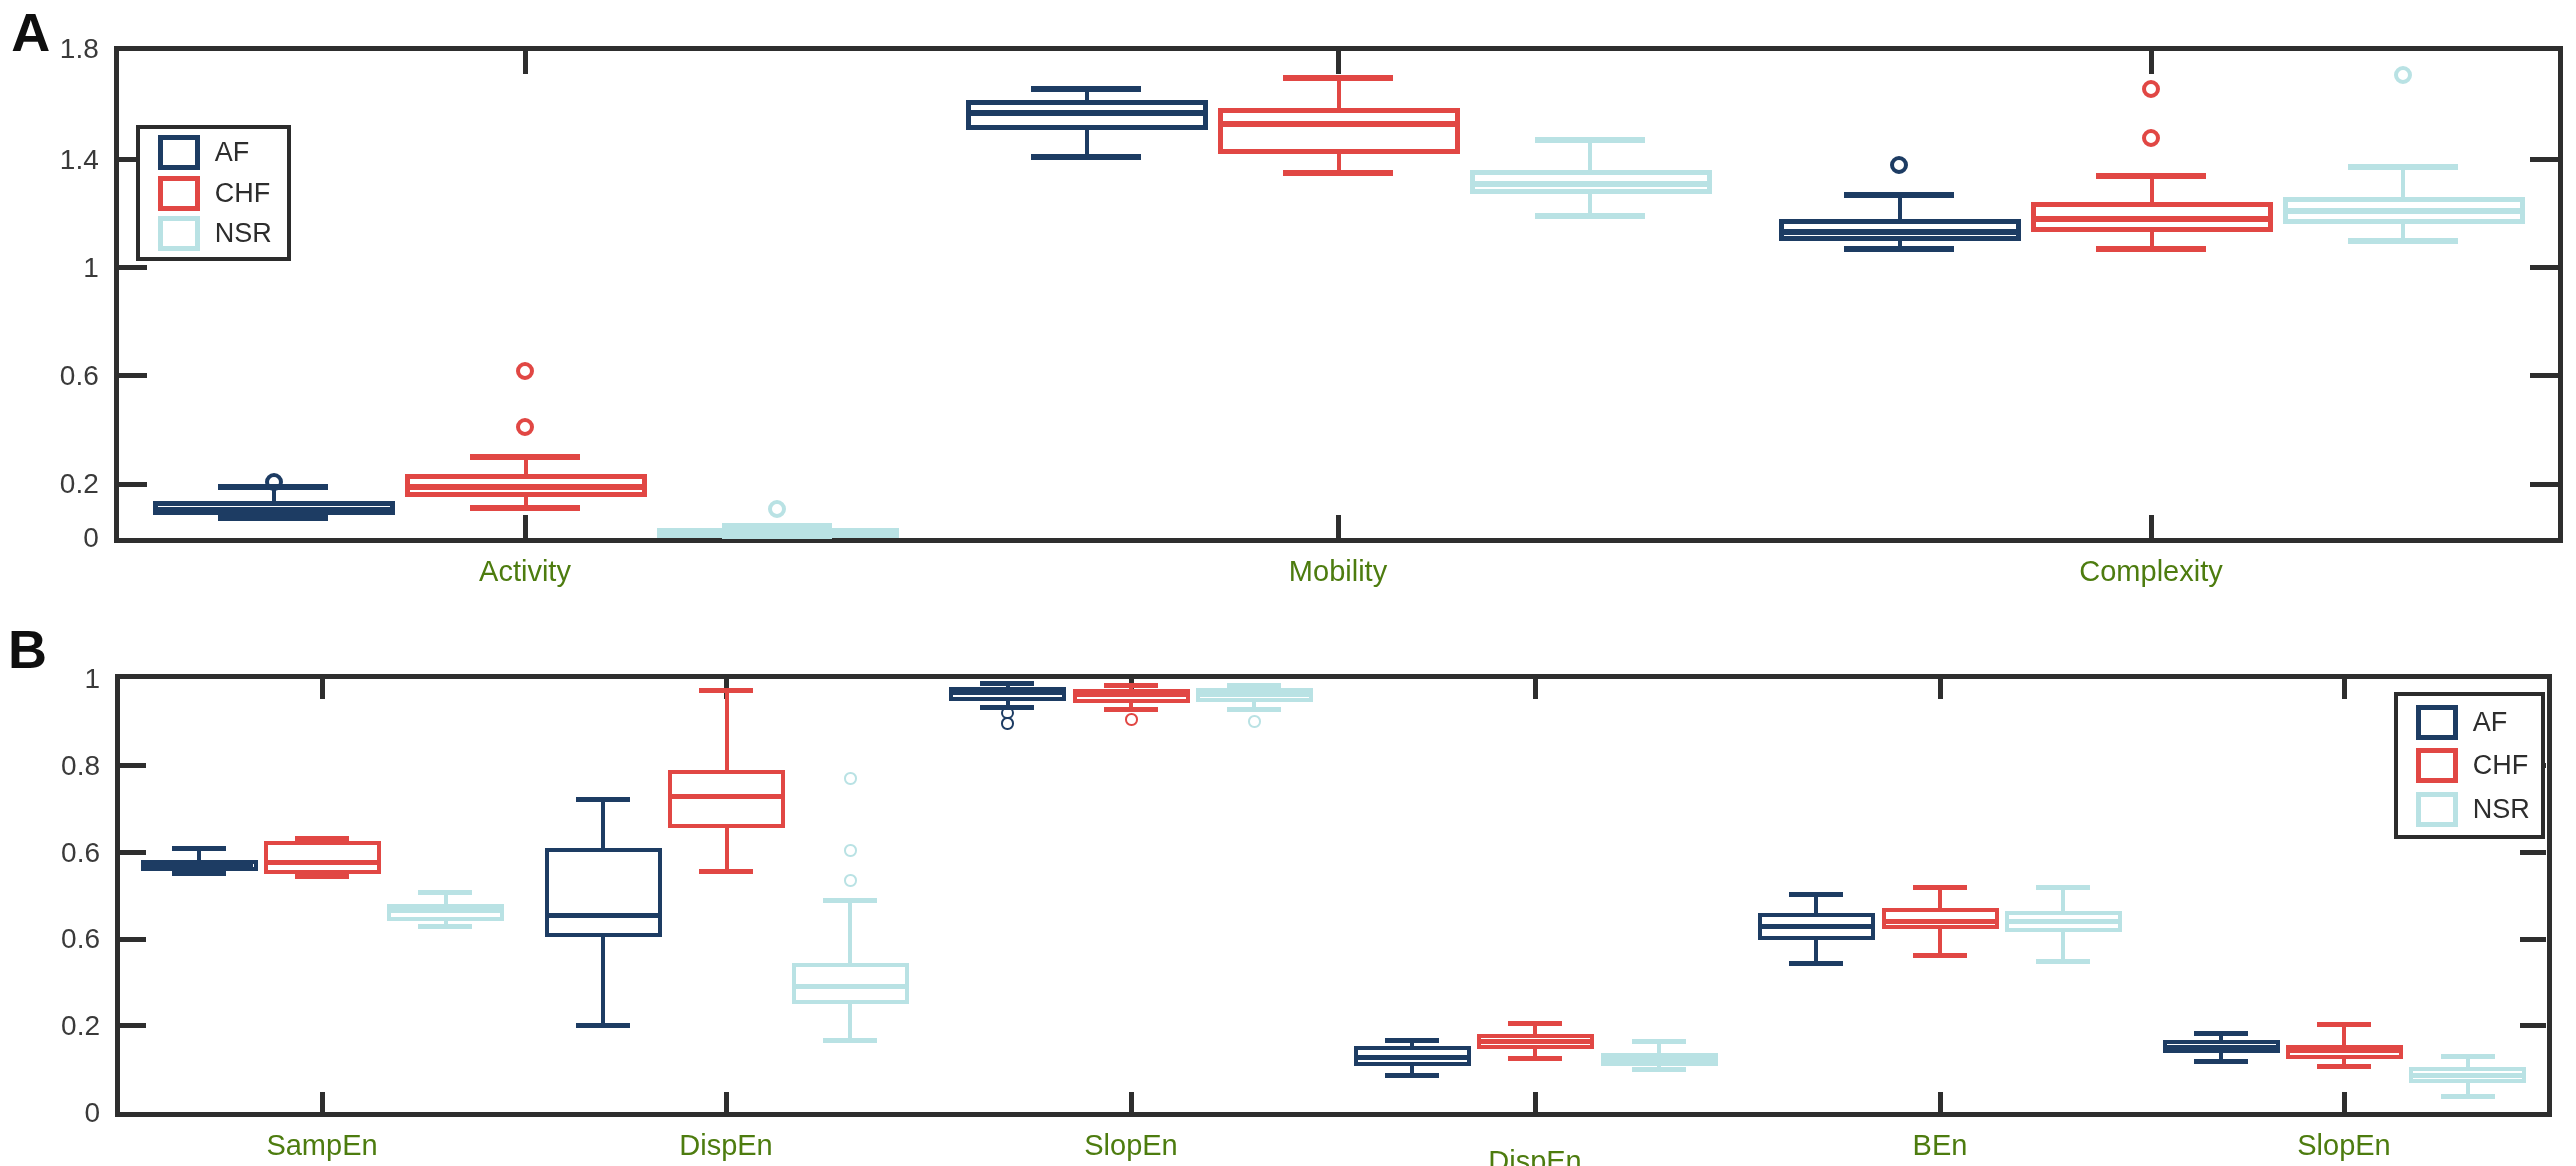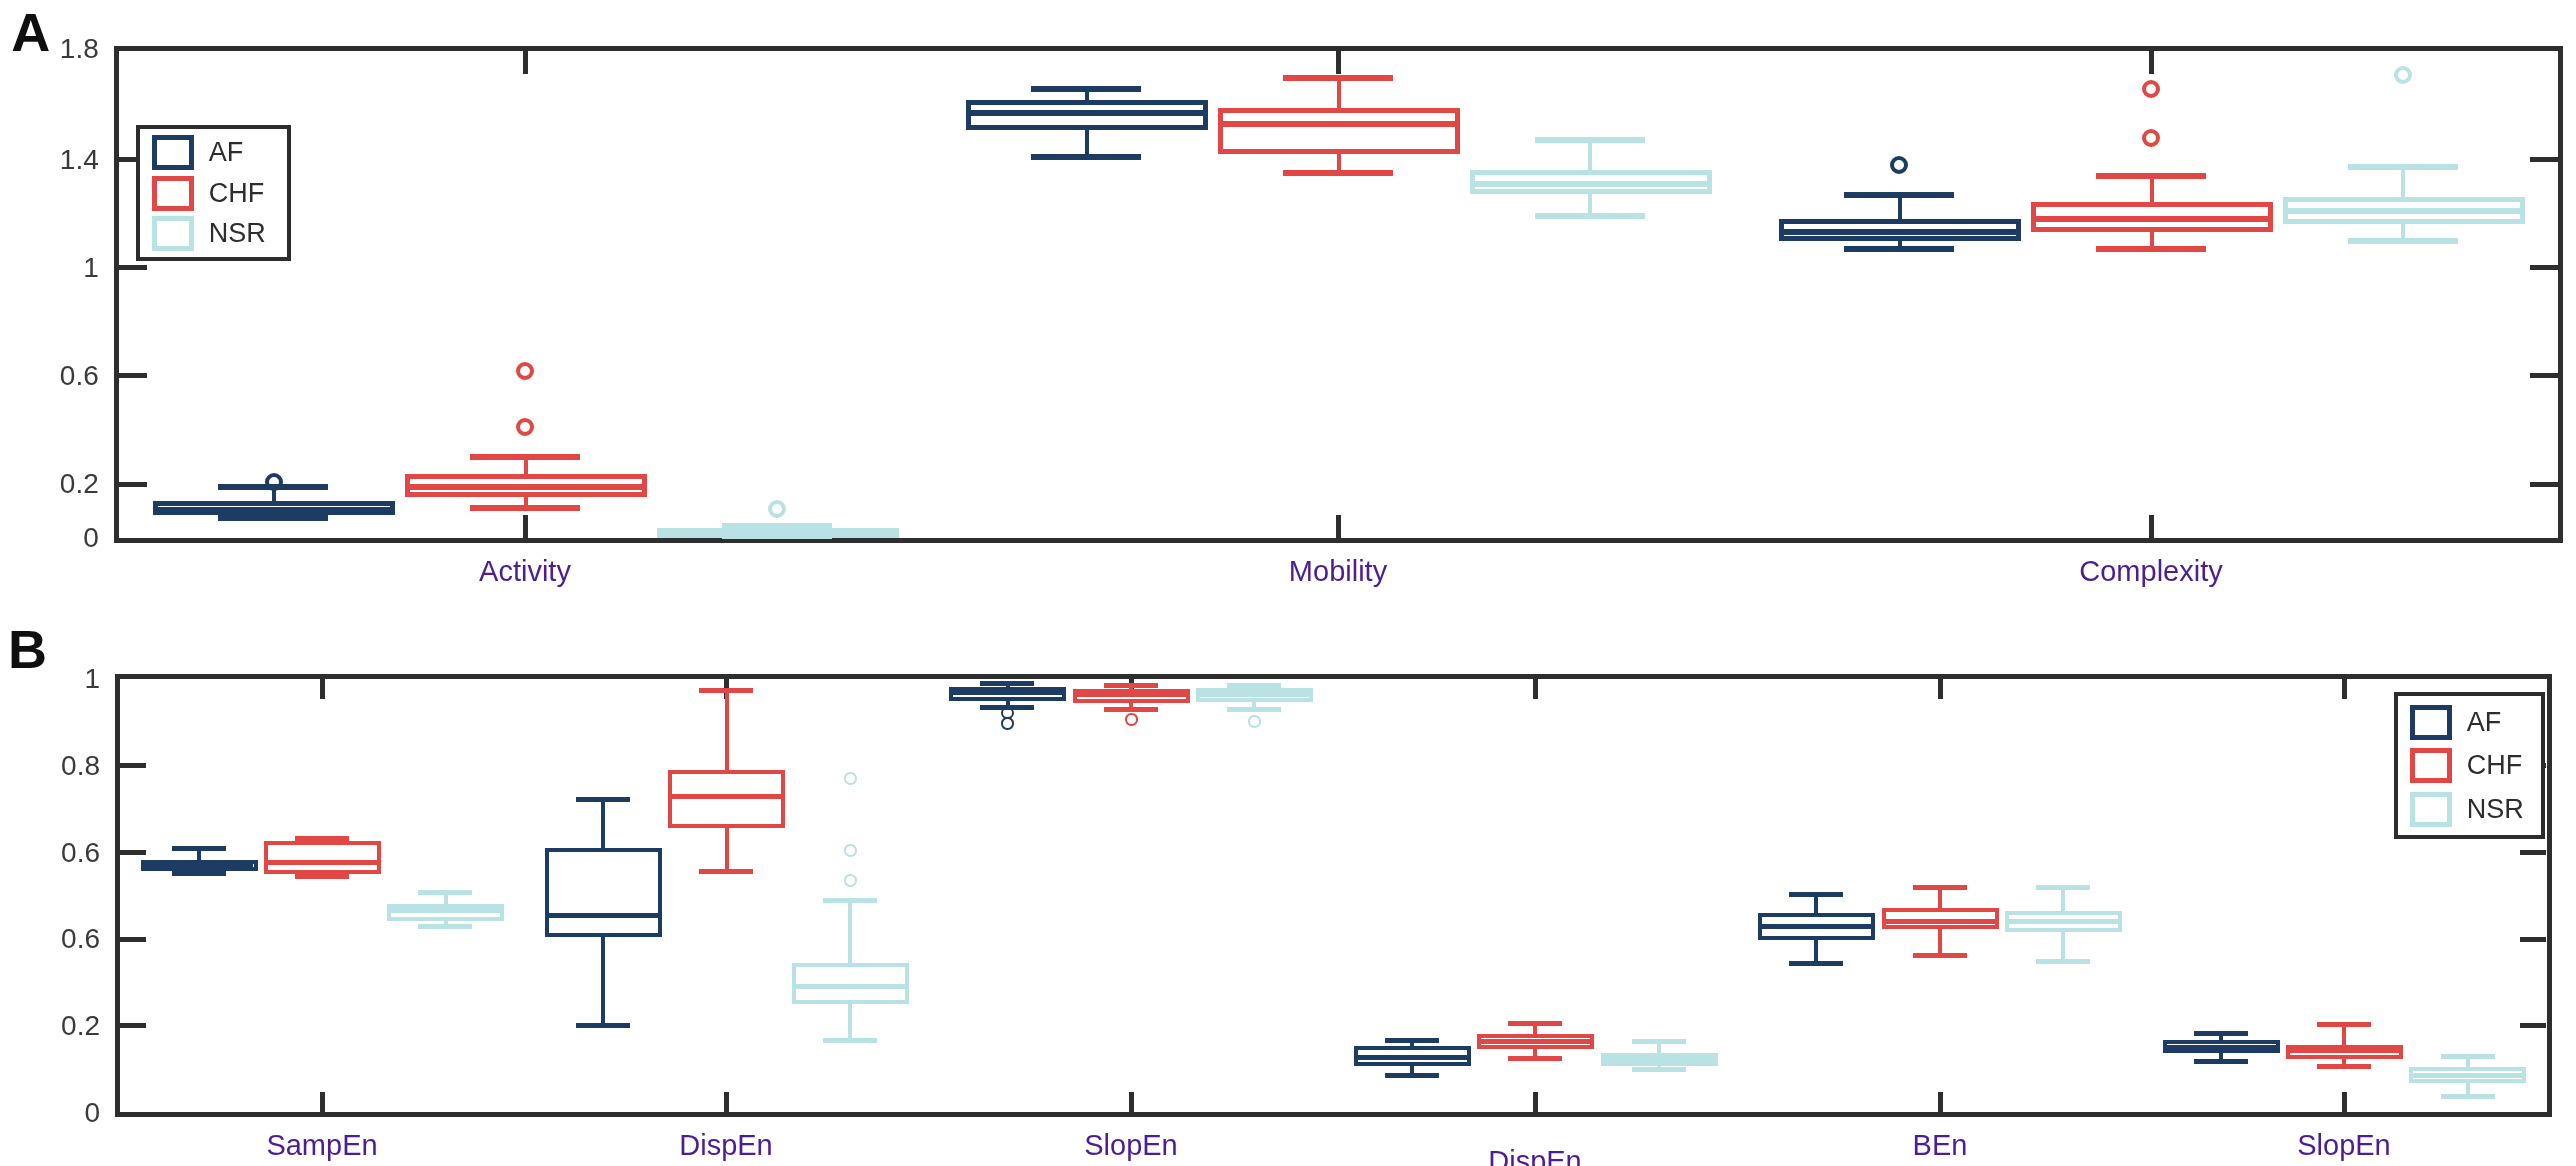--- a/index.html
+++ b/index.html
@@ -20,32 +20,32 @@
     border:5.1px solid #2e2e2e;
     background:#ffffff;
     box-sizing:border-box;
   }
   .ytick-label{
     position:absolute;width:96px;text-align:right;
     font-size:28px;color:#3a3a3a;line-height:34px;
   }
   .xtick-label{
     position:absolute;width:294px;text-align:center;
-    font-size:29px;color:#4c1d95;line-height:35px;
+    font-size:29px;color:#4d7c0f;line-height:35px;
   }
   .tick{position:absolute;background:#2e2e2e;}
   .whisker-line{position:absolute;}
   .whisker-cap{position:absolute;}
   .box-rect{position:absolute;background:#ffffff;box-sizing:border-box;}
   .median-line{position:absolute;}
   .outlier{position:absolute;border-radius:50%;background:transparent;box-sizing:border-box;}
   .legend{
     position:absolute;border:4.5px solid #2c2c2c;background:#ffffff;
     box-sizing:border-box;display:flex;flex-direction:column;
-    justify-content:space-evenly;padding-left:12px;
+    justify-content:space-evenly;padding-left:18px;
   }
   .legend-row{display:flex;align-items:center;}
   .legend-swatch{width:32px;height:25px;background:#fff;box-sizing:content-box;}
   .legend-label{font-size:27px;color:#2d2d2d;margin-left:14.7px;}
 </style>
 </head>
 <body>
 
 <div class="canvas">
 

